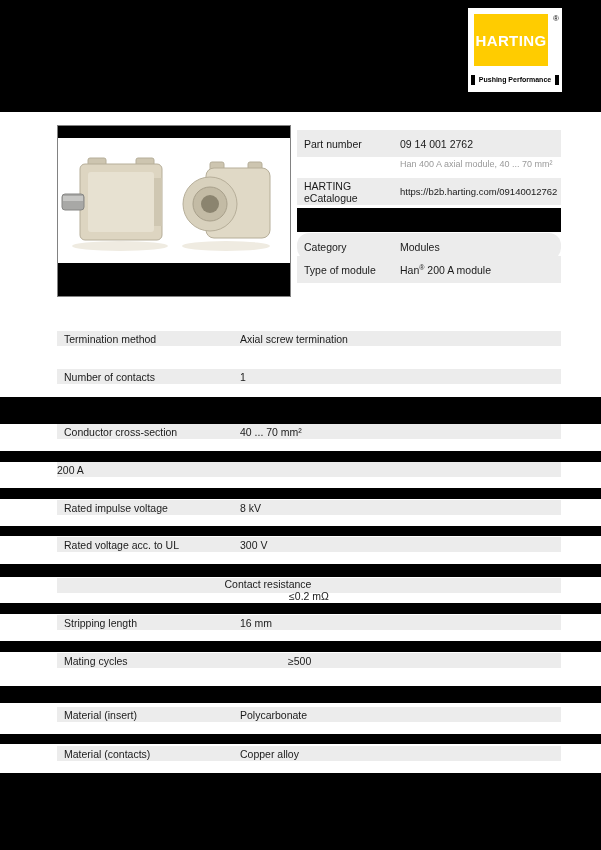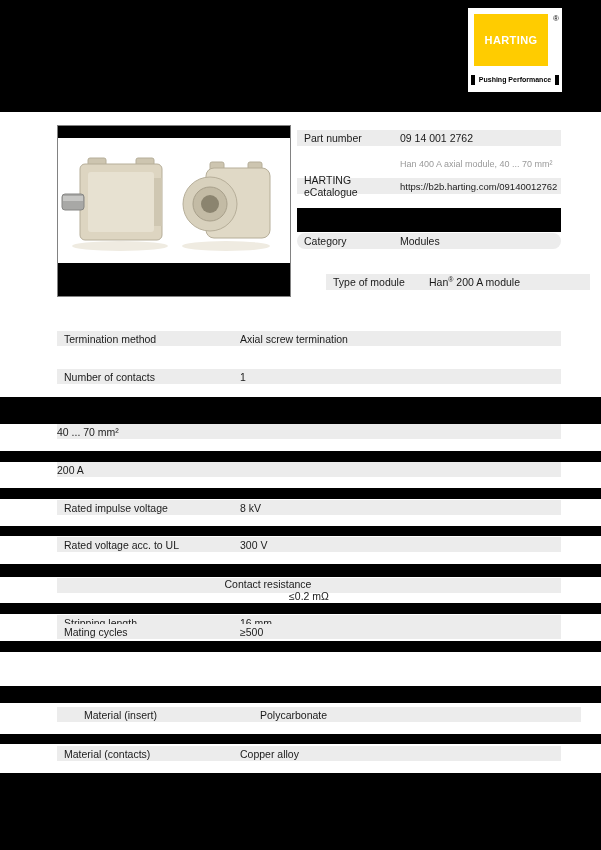--- a/index.html
+++ b/index.html
@@ -8,36 +8,36 @@
     background:#ffffff;color:#1a1a1a;
     font-family:"Liberation Sans", sans-serif;
   }
   .abs{position:absolute;}
 
   
   .header-band{left:0;top:0;width:601px;height:112px;background:#000;}
   .logo-box{left:468px;top:8px;width:94px;height:84px;background:#fff;}
   .logo-yellow{position:absolute;left:6px;top:6px;width:74px;height:52px;background:#ffcc00;
     display:flex;align-items:center;justify-content:center;}
-  .logo-word{color:#fff;font-weight:bold;font-size:11px;letter-spacing:.4px;}
+  .logo-word{color:#fff;font-weight:bold;font-size:15px;letter-spacing:.4px;}
   .logo-reg{position:absolute;right:3px;top:6px;font-size:8px;color:#000;}
   .logo-tagline{position:absolute;left:3px;right:3px;bottom:7px;height:11px;
     display:flex;align-items:center;justify-content:space-between;}
   .tag-sq{width:4px;height:10px;background:#000;display:inline-block;}
   .tag-text{font-size:7px;font-weight:bold;color:#000;white-space:nowrap;}
 
   
   .panel{left:57px;top:125px;width:234px;height:172px;background:#fff;
     border:1px solid #828282;box-sizing:border-box;}
   .panel-strip-top{position:absolute;left:0;top:0;right:0;height:12px;background:#000;}
   .panel-strip-bottom{position:absolute;left:0;bottom:0;right:0;height:33px;background:#000;}
   .panel-photo{position:absolute;left:0;top:12px;width:232px;height:125px;}
 
   
-  .info-row{left:297px;width:264px;height:16px;background:#ececec;
+  .info-row{left:297px;width:264px;height:27px;background:#ececec;
     display:flex;align-items:center;font-size:10.5px;}
   .info-lbl{padding-left:7px;width:96px;flex:none;}
   .info-val{white-space:nowrap;}
   .info-desc{left:400px;top:159px;width:160px;font-size:9px;color:#9a9a9a;white-space:nowrap;}
   .url{font-size:9.5px;}
   sup.reg{font-size:7px;vertical-align:super;line-height:0;}
 
   
   .spec-row{left:57px;width:504px;height:15px;background:#ececec;
     display:flex;align-items:center;font-size:10.5px;}
@@ -106,34 +106,35 @@
   <span class="info-val url">https://b2b.harting.com/09140012762</span>
 </div>
 
 <div class="abs bar-info"></div>
 
 <div class="abs info-row" style="top:233px;border-radius:12px;">
   <span class="info-lbl">Category</span>
   <span class="info-val">Modules</span>
 </div>
 
-<div class="abs info-row" style="top:274px;margin-left:29px;">
+<div class="abs info-row" style="top:256px;">
   <span class="info-lbl">Type of module</span>
   <span class="info-val"><span>Han</span><sup class="reg">®</sup><span> 200 A module</span></span>
 </div>
 
 <div class="abs spec-row" style="top:331px;">
   <span class="spec-lbl">Termination method</span>
   <span class="spec-val">Axial screw termination</span>
 </div>
 <div class="abs spec-row" style="top:369px;">
   <span class="spec-lbl">Number of contacts</span>
   <span class="spec-val">1</span>
 </div>
 <div class="abs spec-row" style="top:424px;">
+  <span class="spec-lbl">Conductor cross-section</span>
   <span class="spec-val">40 ... 70 mm²</span>
 </div>
 <div class="abs spec-row" style="top:462px;">
   <span class="spec-val">200 A</span>
 </div>
 <div class="abs spec-row" style="top:500px;">
   <span class="spec-lbl">Rated impulse voltage</span>
   <span class="spec-val">8 kV</span>
 </div>
 <div class="abs spec-row" style="top:537px;">
@@ -141,25 +142,25 @@
   <span class="spec-val">300 V</span>
 </div>
 <div class="abs spec-row" style="top:578px;flex-direction:column;">
   <span class="spec-lbl">Contact resistance</span>
   <span class="spec-val">≤0.2 mΩ</span>
 </div>
 <div class="abs spec-row" style="top:615px;">
   <span class="spec-lbl">Stripping length</span>
   <span class="spec-val">16 mm</span>
 </div>
-<div class="abs spec-row" style="top:624px;">
+<div class="abs spec-row" style="top:653px;gap:48px;">
   <span class="spec-lbl">Mating cycles</span>
   <span class="spec-val">≥500</span>
 </div>
-<div class="abs spec-row" style="top:707px;padding-left:20px;">
+<div class="abs spec-row" style="top:707px;">
   <span class="spec-lbl">Material (insert)</span>
   <span class="spec-val">Polycarbonate</span>
 </div>
 <div class="abs spec-row" style="top:746px;">
   <span class="spec-lbl">Material (contacts)</span>
   <span class="spec-val">Copper alloy</span>
 </div>
 
 <div class="abs bar" style="top:397px;height:27px;"></div>
 <div class="abs bar" style="top:451px;height:11px;"></div>

